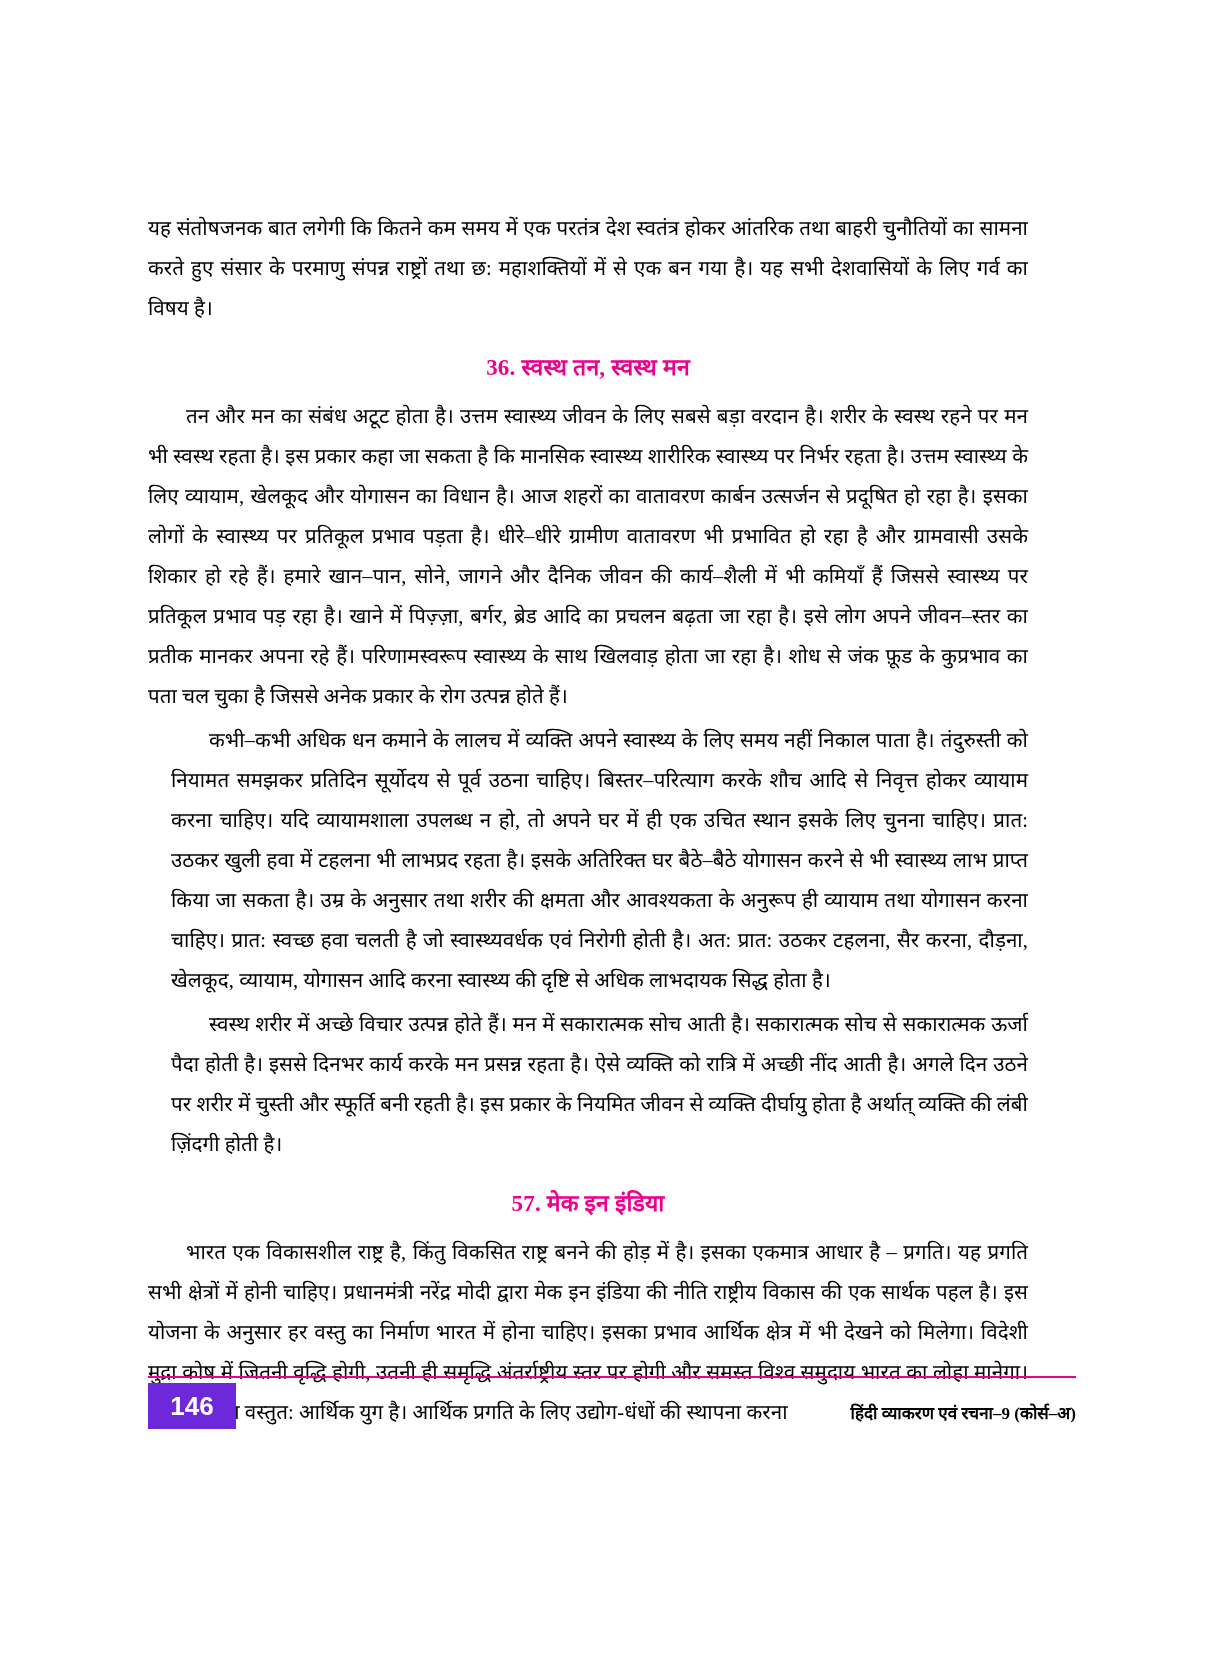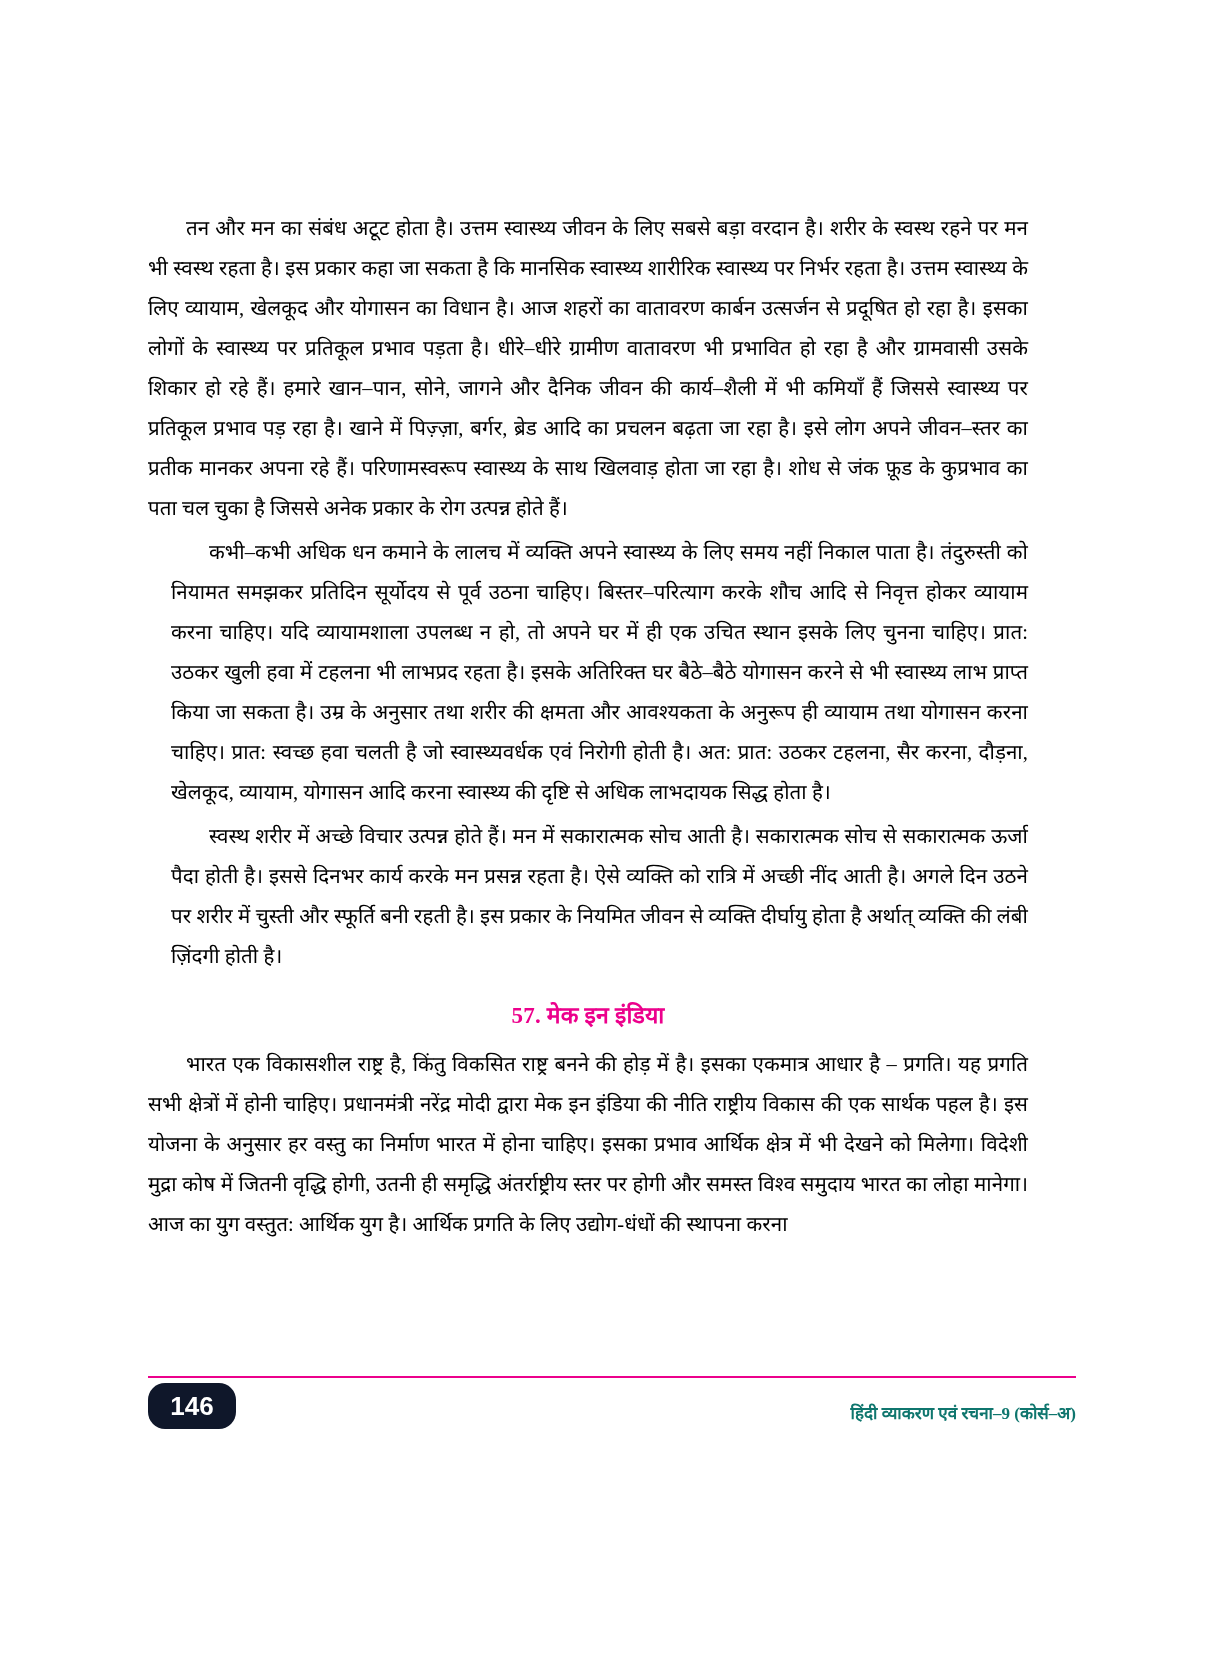--- a/index.html
+++ b/index.html
@@ -54,48 +54,49 @@
     bottom: 278px;
     height: 2px;
     background: #ec008c;
   }
   .page-number-box {
     position: absolute;
     left: 148px;
     bottom: 227px;
     width: 88px;
     height: 46px;
-    background: #0f172a;
+    background: #6d28d9;
     color: #ffffff;
     font-size: 26px;
     font-weight: bold;
     display: flex;
     align-items: center;
     justify-content: center;
     font-family: "Liberation Sans", sans-serif;
-    border-radius: 17px;
   }
   .footer-right {
     position: absolute;
     right: 148px;
     bottom: 232px;
     font-size: 17px;
     font-weight: bold;
-    color: #0f766e;
+    color: #000000;
     font-family: "Liberation Serif", "DejaVu Serif", serif;
   }
 </style>
 </head>
 <body>
 
 <div class="page">
 
   <div class="content">
 
+    <p class="para">यह संतोषजनक बात लगेगी कि कितने कम समय में एक परतंत्र देश स्वतंत्र होकर आंतरिक तथा बाहरी चुनौतियों का सामना करते हुए संसार के परमाणु संपन्न राष्ट्रों तथा छ: महाशक्तियों में से एक बन गया है। यह सभी देशवासियों के लिए गर्व का विषय है।</p>
 
+    <h2 class="heading">36. स्वस्थ तन, स्वस्थ मन</h2>
 
     <p class="para indent">तन और मन का संबंध अटूट होता है। उत्तम स्वास्थ्य जीवन के लिए सबसे बड़ा वरदान है। शरीर के स्वस्थ रहने पर मन भी स्वस्थ रहता है। इस प्रकार कहा जा सकता है कि मानसिक स्वास्थ्य शारीरिक स्वास्थ्य पर निर्भर रहता है। उत्तम स्वास्थ्य के लिए व्यायाम, खेलकूद और योगासन का विधान है। आज शहरों का वातावरण कार्बन उत्सर्जन से प्रदूषित हो रहा है। इसका लोगों के स्वास्थ्य पर प्रतिकूल प्रभाव पड़ता है। धीरे–धीरे ग्रामीण वातावरण भी प्रभावित हो रहा है और ग्रामवासी उसके शिकार हो रहे हैं। हमारे खान–पान, सोने, जागने और दैनिक जीवन की कार्य–शैली में भी कमियाँ हैं जिससे स्वास्थ्य पर प्रतिकूल प्रभाव पड़ रहा है। खाने में पिज़्ज़ा, बर्गर, ब्रेड आदि का प्रचलन बढ़ता जा रहा है। इसे लोग अपने जीवन–स्तर का प्रतीक मानकर अपना रहे हैं। परिणामस्वरूप स्वास्थ्य के साथ खिलवाड़ होता जा रहा है। शोध से जंक फ़ूड के कुप्रभाव का पता चल चुका है जिससे अनेक प्रकार के रोग उत्पन्न होते हैं।</p>
 
     <p class="para indent spaced">कभी–कभी अधिक धन कमाने के लालच में व्यक्ति अपने स्वास्थ्य के लिए समय नहीं निकाल पाता है। तंदुरुस्ती को नियामत समझकर प्रतिदिन सूर्योदय से पूर्व उठना चाहिए। बिस्तर–परित्याग करके शौच आदि से निवृत्त होकर व्यायाम करना चाहिए। यदि व्यायामशाला उपलब्ध न हो, तो अपने घर में ही एक उचित स्थान इसके लिए चुनना चाहिए। प्रात: उठकर खुली हवा में टहलना भी लाभप्रद रहता है। इसके अतिरिक्त घर बैठे–बैठे योगासन करने से भी स्वास्थ्य लाभ प्राप्त किया जा सकता है। उम्र के अनुसार तथा शरीर की क्षमता और आवश्यकता के अनुरूप ही व्यायाम तथा योगासन करना चाहिए। प्रात: स्वच्छ हवा चलती है जो स्वास्थ्यवर्धक एवं निरोगी होती है। अत: प्रात: उठकर टहलना, सैर करना, दौड़ना, खेलकूद, व्यायाम, योगासन आदि करना स्वास्थ्य की दृष्टि से अधिक लाभदायक सिद्ध होता है।</p>
 
     <p class="para indent spaced">स्वस्थ शरीर में अच्छे विचार उत्पन्न होते हैं। मन में सकारात्मक सोच आती है। सकारात्मक सोच से सकारात्मक ऊर्जा पैदा होती है। इससे दिनभर कार्य करके मन प्रसन्न रहता है। ऐसे व्यक्ति को रात्रि में अच्छी नींद आती है। अगले दिन उठने पर शरीर में चुस्ती और स्फूर्ति बनी रहती है। इस प्रकार के नियमित जीवन से व्यक्ति दीर्घायु होता है अर्थात् व्यक्ति की लंबी ज़िंदगी होती है।</p>
 
     <h2 class="heading">57. मेक इन इंडिया</h2>
 
     <p class="para indent">भारत एक विकासशील राष्ट्र है, किंतु विकसित राष्ट्र बनने की होड़ में है। इसका एकमात्र आधार है – प्रगति। यह प्रगति सभी क्षेत्रों में होनी चाहिए। प्रधानमंत्री नरेंद्र मोदी द्वारा मेक इन इंडिया की नीति राष्ट्रीय विकास की एक सार्थक पहल है। इस योजना के अनुसार हर वस्तु का निर्माण भारत में होना चाहिए। इसका प्रभाव आर्थिक क्षेत्र में भी देखने को मिलेगा। विदेशी मुद्रा कोष में जितनी वृद्धि होगी, उतनी ही समृद्धि अंतर्राष्ट्रीय स्तर पर होगी और समस्त विश्व समुदाय भारत का लोहा मानेगा। आज का युग वस्तुत: आर्थिक युग है। आर्थिक प्रगति के लिए उद्योग-धंधों की स्थापना करना</p>

